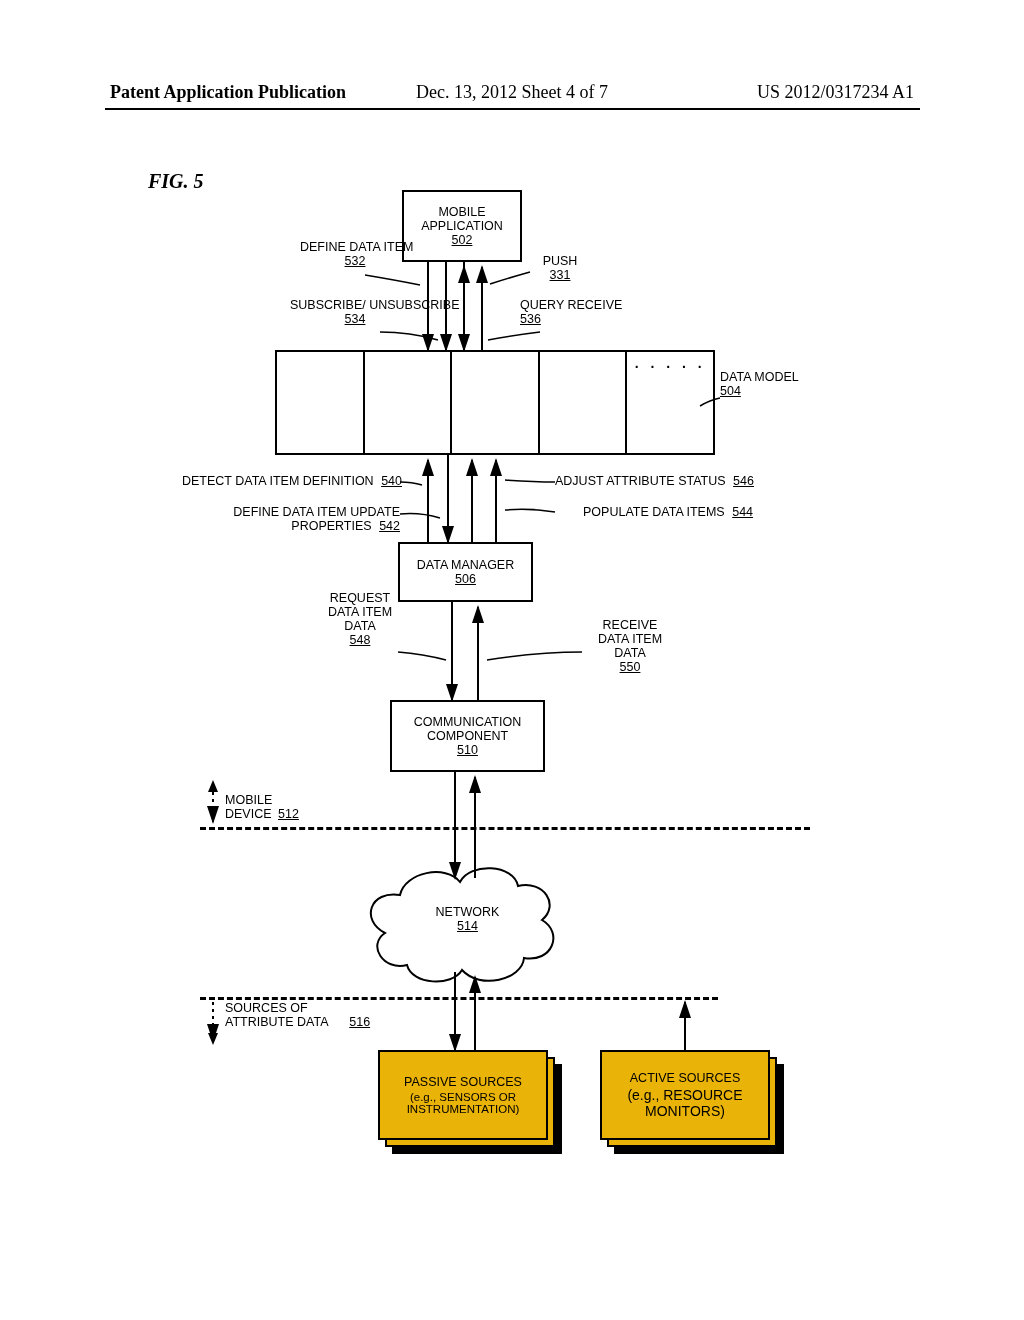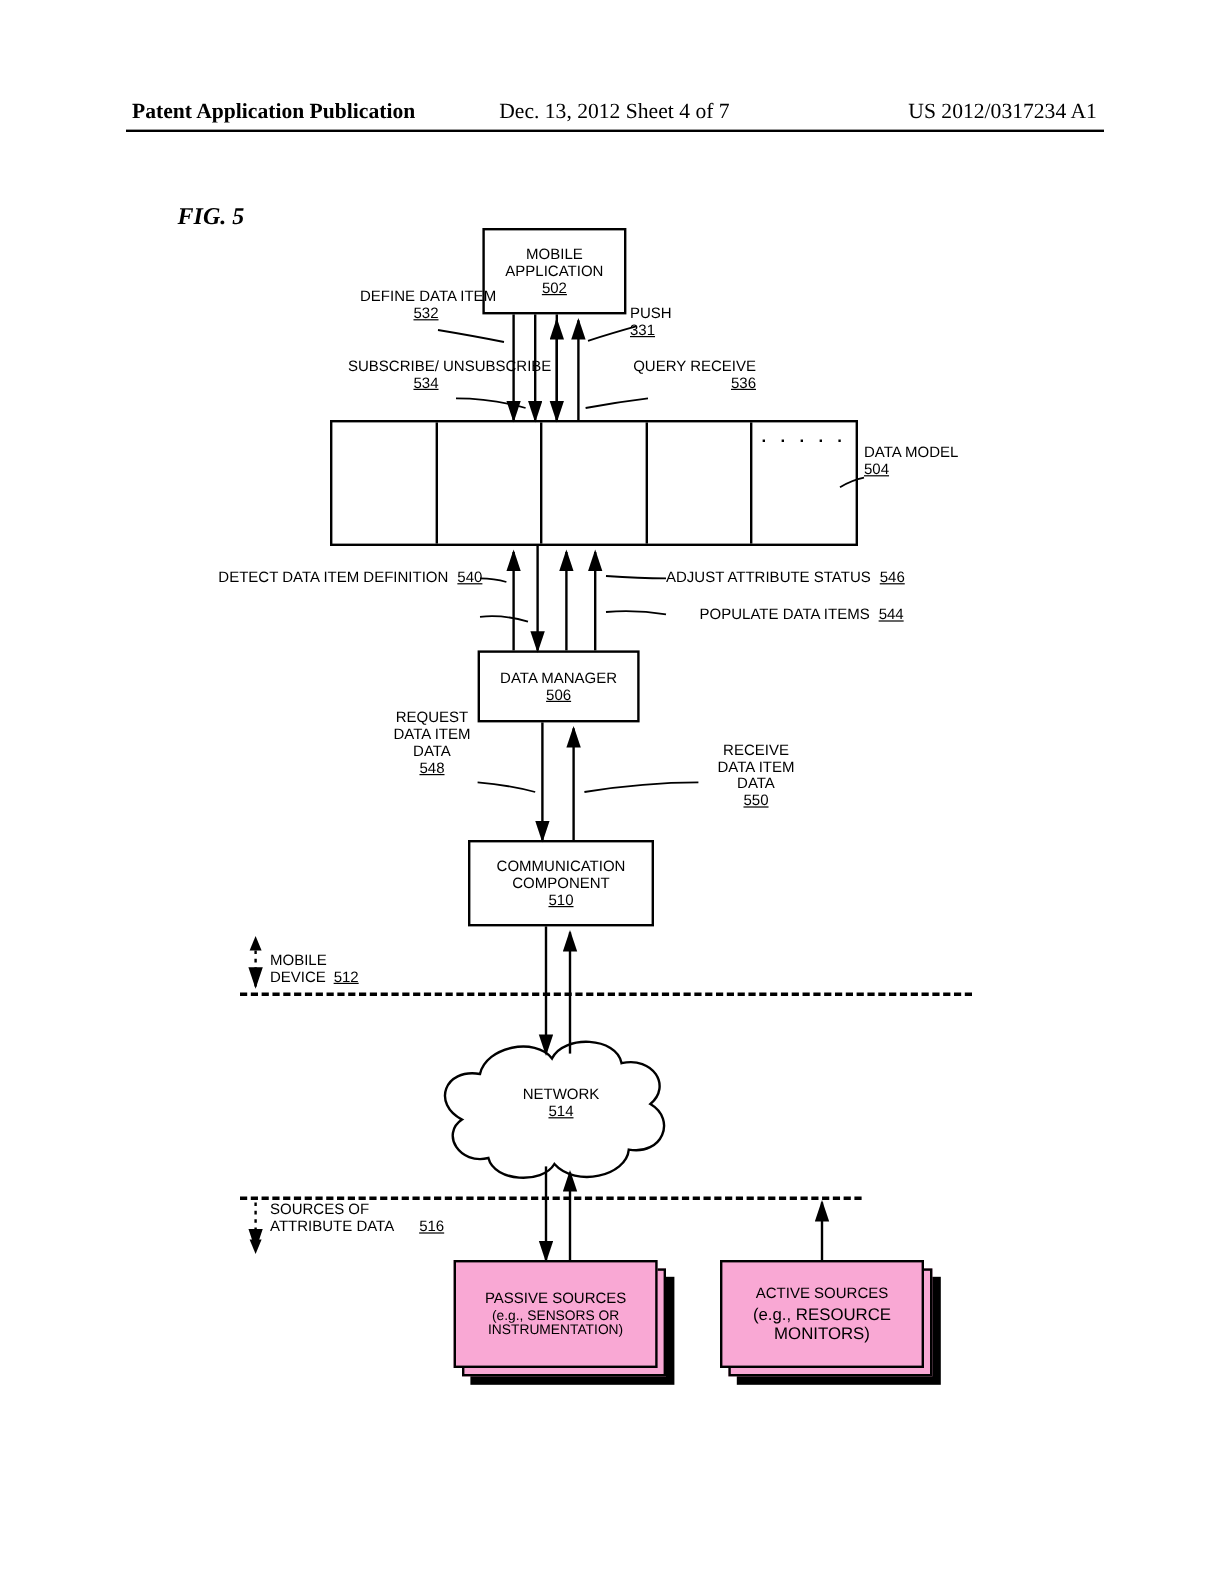--- a/index.html
+++ b/index.html
@@ -78,21 +78,21 @@
     justify-content: center;
     font-size: 12px;
     padding-top: 3px;
   }
   .dm-cell:last-child { border-right: none; }
   .dots { letter-spacing: 4px; font-weight: bold; font-size: 14px;}
   .stack-group { position: absolute; }
   .stack-card {
     position: absolute;
     border: 2px solid #000;
-    background: #f9a8d4;
+    background: #eab308;
     width: 170px; height: 90px;
     text-align: center;
     font-size: 12.5px;
     display: flex; flex-direction: column;
     justify-content: center; align-items: center;
     padding: 4px 6px;
   }
   .stack-shadow {
     position: absolute;
     background: #000;
@@ -131,25 +131,25 @@
 </div>
 
 <div class="label" style="left:300px; top:240px; width:110px; text-align:center;">
   <span>DEFINE DATA ITEM</span><br>
   <span class="ref-under">532</span>
 </div>
 <div class="label" style="left:290px; top:298px; width:130px; text-align:center;">
   <span>SUBSCRIBE/ UNSUBSCRIBE</span><br>
   <span class="ref-under">534</span>
 </div>
-<div class="label" style="left:520px; top:298px; width:110px; text-align:right;">
+<div class="label" style="left:520px; top:298px; width:110px; text-align:left;">
   <span>QUERY RECEIVE</span><br>
   <span class="ref-under">536</span>
 </div>
-<div class="label" style="left:525px; top:254px; width:70px; text-align:left;">
+<div class="label" style="left:525px; top:254px; width:70px; text-align:center;">
   <span>PUSH</span><br>
   <span class="ref-under">331</span>
 </div>
 
 <div class="dm-row">
   <div class="dm-cell"></div>
   <div class="dm-cell"></div>
   <div class="dm-cell"></div>
   <div class="dm-cell"></div>
   <div class="dm-cell">
@@ -157,20 +157,24 @@
   </div>
 </div>
 <div class="label" style="left:720px; top:370px; text-align:left;">
   <span>DATA MODEL</span><br>
   <span class="ref-under">504</span>
 </div>
 
 <div class="label" style="left:132px; top:474px; text-align:right; width:270px; white-space:normal;">
   <span>DETECT DATA ITEM DEFINITION</span>
   <span class="ref-under" style="margin-left:4px;">540</span>
+</div>
+<div class="label" style="left:200px; top:505px; text-align:right; width:200px; white-space:normal;">
+  <span>DEFINE DATA ITEM UPDATE PROPERTIES</span>
+  <span class="ref-under" style="margin-left:4px;">542</span>
 </div>
 <div class="label" style="left:555px; top:474px; text-align:left;">
   <span>ADJUST ATTRIBUTE STATUS</span>
   <span class="ref-under" style="margin-left:4px;">546</span>
 </div>
 <div class="label" style="left:555px; top:505px; text-align:left;margin-left:28px;">
   <span>POPULATE DATA ITEMS</span>
   <span class="ref-under" style="margin-left:4px;">544</span>
 </div>
 

